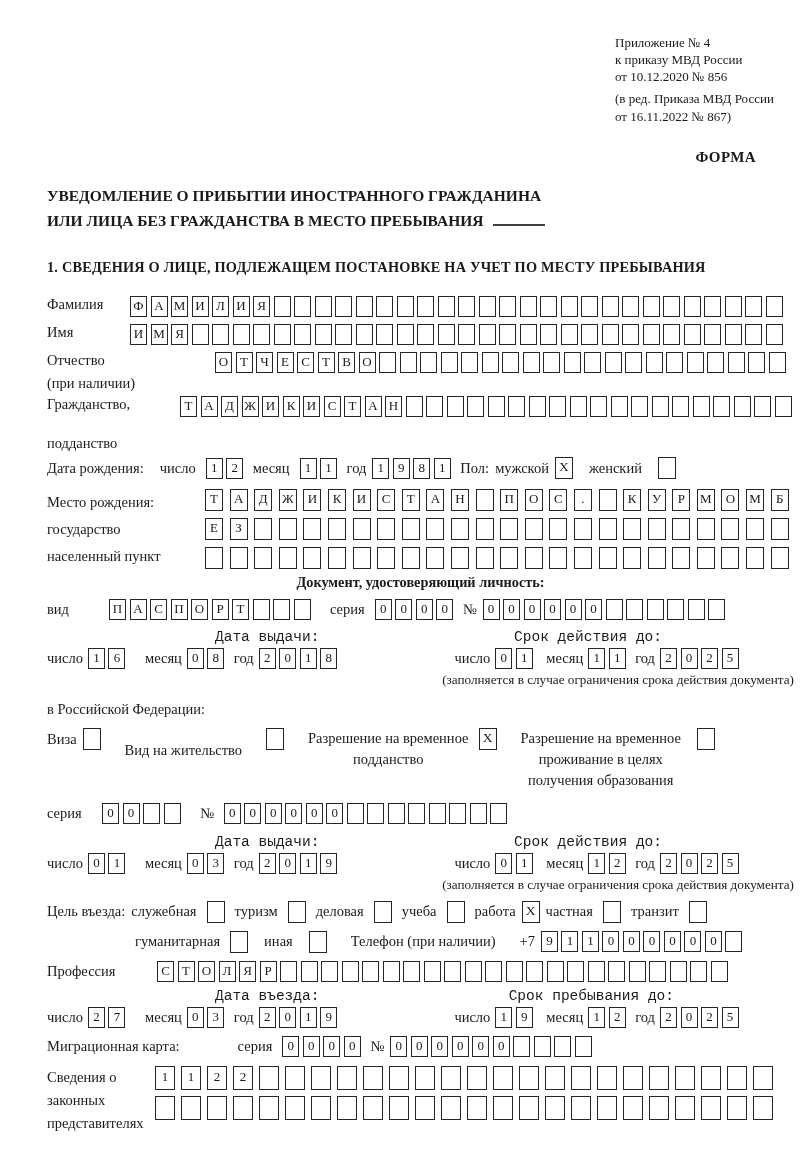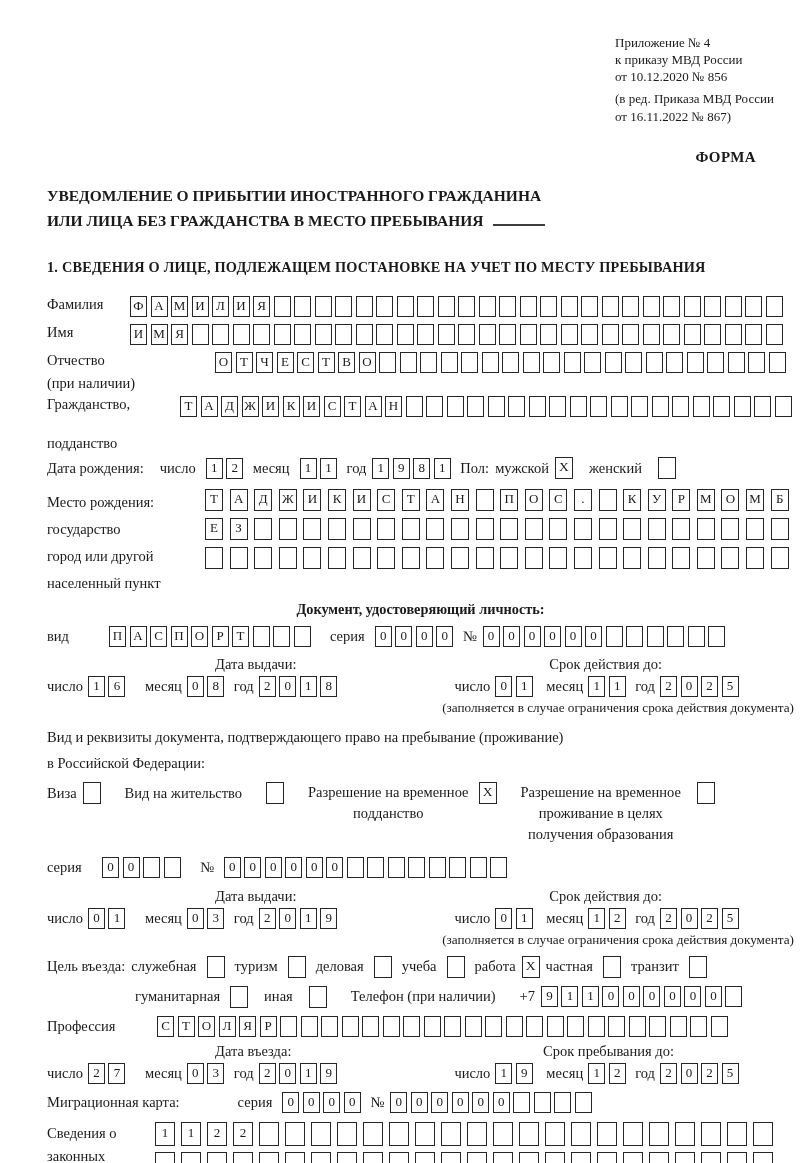--- a/index.html
+++ b/index.html
@@ -15,21 +15,21 @@
   
   .frow{display:flex;align-items:flex-start;font-size:14.5px;margin-bottom:7px;}
   .frow.vc{align-items:center;}
   .flabel{flex-shrink:0;}
   .cells{white-space:nowrap;line-height:0;}
   .cell{display:inline-block;box-sizing:border-box;width:17px;height:21px;border:1.7px solid #262626;margin-right:3.5px;text-align:center;font-size:13px;line-height:17px;vertical-align:top;}
   .wide .cell{width:18px;height:22px;margin-right:6.6px;line-height:18px;}
   .sq .cell{width:20px;height:24px;margin-right:6px;line-height:20px;}
   .cb{display:inline-block;box-sizing:border-box;width:18px;height:22px;border:1.7px solid #262626;text-align:center;font-size:13.5px;line-height:18px;vertical-align:middle;flex-shrink:0;}
   .center-bold{text-align:center;font-weight:bold;font-size:14.3px;margin:4px 0 8px 0;}
-  .dhdr{display:flex;font-size:14.5px;margin-bottom:3px;}
+  .dhdr{display:flex;font-size:14.5px;margin-bottom:3px;font-family:Liberation Mono, monospace;}
   .dline{display:flex;align-items:center;font-size:14.5px;margin-bottom:3px;}
   .dline .lbl{margin-right:5px;}
   .note{text-align:right;font-size:13.2px;margin:0 0 8px 0;}
   .ml-col{line-height:1.45;text-align:center;}
   .gap0{margin-left:6px;}.gap1{margin-left:10px;}.gap2{margin-left:16px;}.gap3{margin-left:24px;}
 </style>
 </head>
 <body>
 
 <div class="page">
@@ -89,21 +89,20 @@
     <span class="gap0">мужской</span>
     <span class="cb gap0">X</span>
     <span class="gap2">женский</span>
     <span class="cb gap2"></span>
   </div>
 
   <div class="frow" style="margin-bottom:2px;">
     <div class="flabel" style="width:158px;line-height:1.85;">
       <div>Место рождения:</div>
       <div>государство</div>
-      <div>город или другой</div>
       <div>населенный пункт</div>
     </div>
     <div>
       <div class="cells wide" style="margin-bottom:7px"><span class="cell">Т</span><span class="cell">А</span><span class="cell">Д</span><span class="cell">Ж</span><span class="cell">И</span><span class="cell">К</span><span class="cell">И</span><span class="cell">С</span><span class="cell">Т</span><span class="cell">А</span><span class="cell">Н</span><span class="cell"></span><span class="cell">П</span><span class="cell">О</span><span class="cell">С</span><span class="cell">.</span><span class="cell"></span><span class="cell">К</span><span class="cell">У</span><span class="cell">Р</span><span class="cell">М</span><span class="cell">О</span><span class="cell">М</span><span class="cell">Б</span></div>
       <div class="cells wide" style="margin-bottom:7px"><span class="cell">Е</span><span class="cell">З</span><span class="cell"></span><span class="cell"></span><span class="cell"></span><span class="cell"></span><span class="cell"></span><span class="cell"></span><span class="cell"></span><span class="cell"></span><span class="cell"></span><span class="cell"></span><span class="cell"></span><span class="cell"></span><span class="cell"></span><span class="cell"></span><span class="cell"></span><span class="cell"></span><span class="cell"></span><span class="cell"></span><span class="cell"></span><span class="cell"></span><span class="cell"></span><span class="cell"></span></div>
       <div class="cells wide"><span class="cell"></span><span class="cell"></span><span class="cell"></span><span class="cell"></span><span class="cell"></span><span class="cell"></span><span class="cell"></span><span class="cell"></span><span class="cell"></span><span class="cell"></span><span class="cell"></span><span class="cell"></span><span class="cell"></span><span class="cell"></span><span class="cell"></span><span class="cell"></span><span class="cell"></span><span class="cell"></span><span class="cell"></span><span class="cell"></span><span class="cell"></span><span class="cell"></span><span class="cell"></span><span class="cell"></span></div>
     </div>
   </div>
 
   <div class="center-bold">Документ, удостоверяющий личность:</div>
@@ -131,28 +130,27 @@
     <span class="lbl" style="margin-left:auto">число</span>
     <span class="cells"><span class="cell">0</span><span class="cell">1</span></span>
     <span class="lbl gap1">месяц</span>
     <span class="cells"><span class="cell">1</span><span class="cell">1</span></span>
     <span class="lbl gap0">год</span>
     <span class="cells" style="margin-right:52px"><span class="cell">2</span><span class="cell">0</span><span class="cell">2</span><span class="cell">5</span></span>
   </div>
   <div class="note">(заполняется в случае ограничения срока действия документа)</div>
 
   <div style="font-size:14.5px;line-height:1.8;">
-    <div>Вид и реквизиты документа, подтверждающего право на пребывание (проживание)</div>
     <div>в Российской Федерации:</div>
   </div>
 
   <div class="frow" style="margin-top:6px;margin-bottom:12px;">
     <span style="margin-top:3px;">Виза</span>
     <span class="cb gap0"></span>
-    <span class="gap3" style="margin-top:3px;">Вид на жительство</span>
+    <span class="gap3" style="margin-top:14px;">Вид на жительство</span>
     <span class="cb gap3"></span>
     <div class="ml-col gap3">
       <div>Разрешение на временное</div>
       <div>подданство</div>
     </div>
     <span class="cb gap1">X</span>
     <div class="ml-col gap3">
       <div>Разрешение на временное</div>
       <div>проживание в целях</div>
       <div>получения образования</div>

